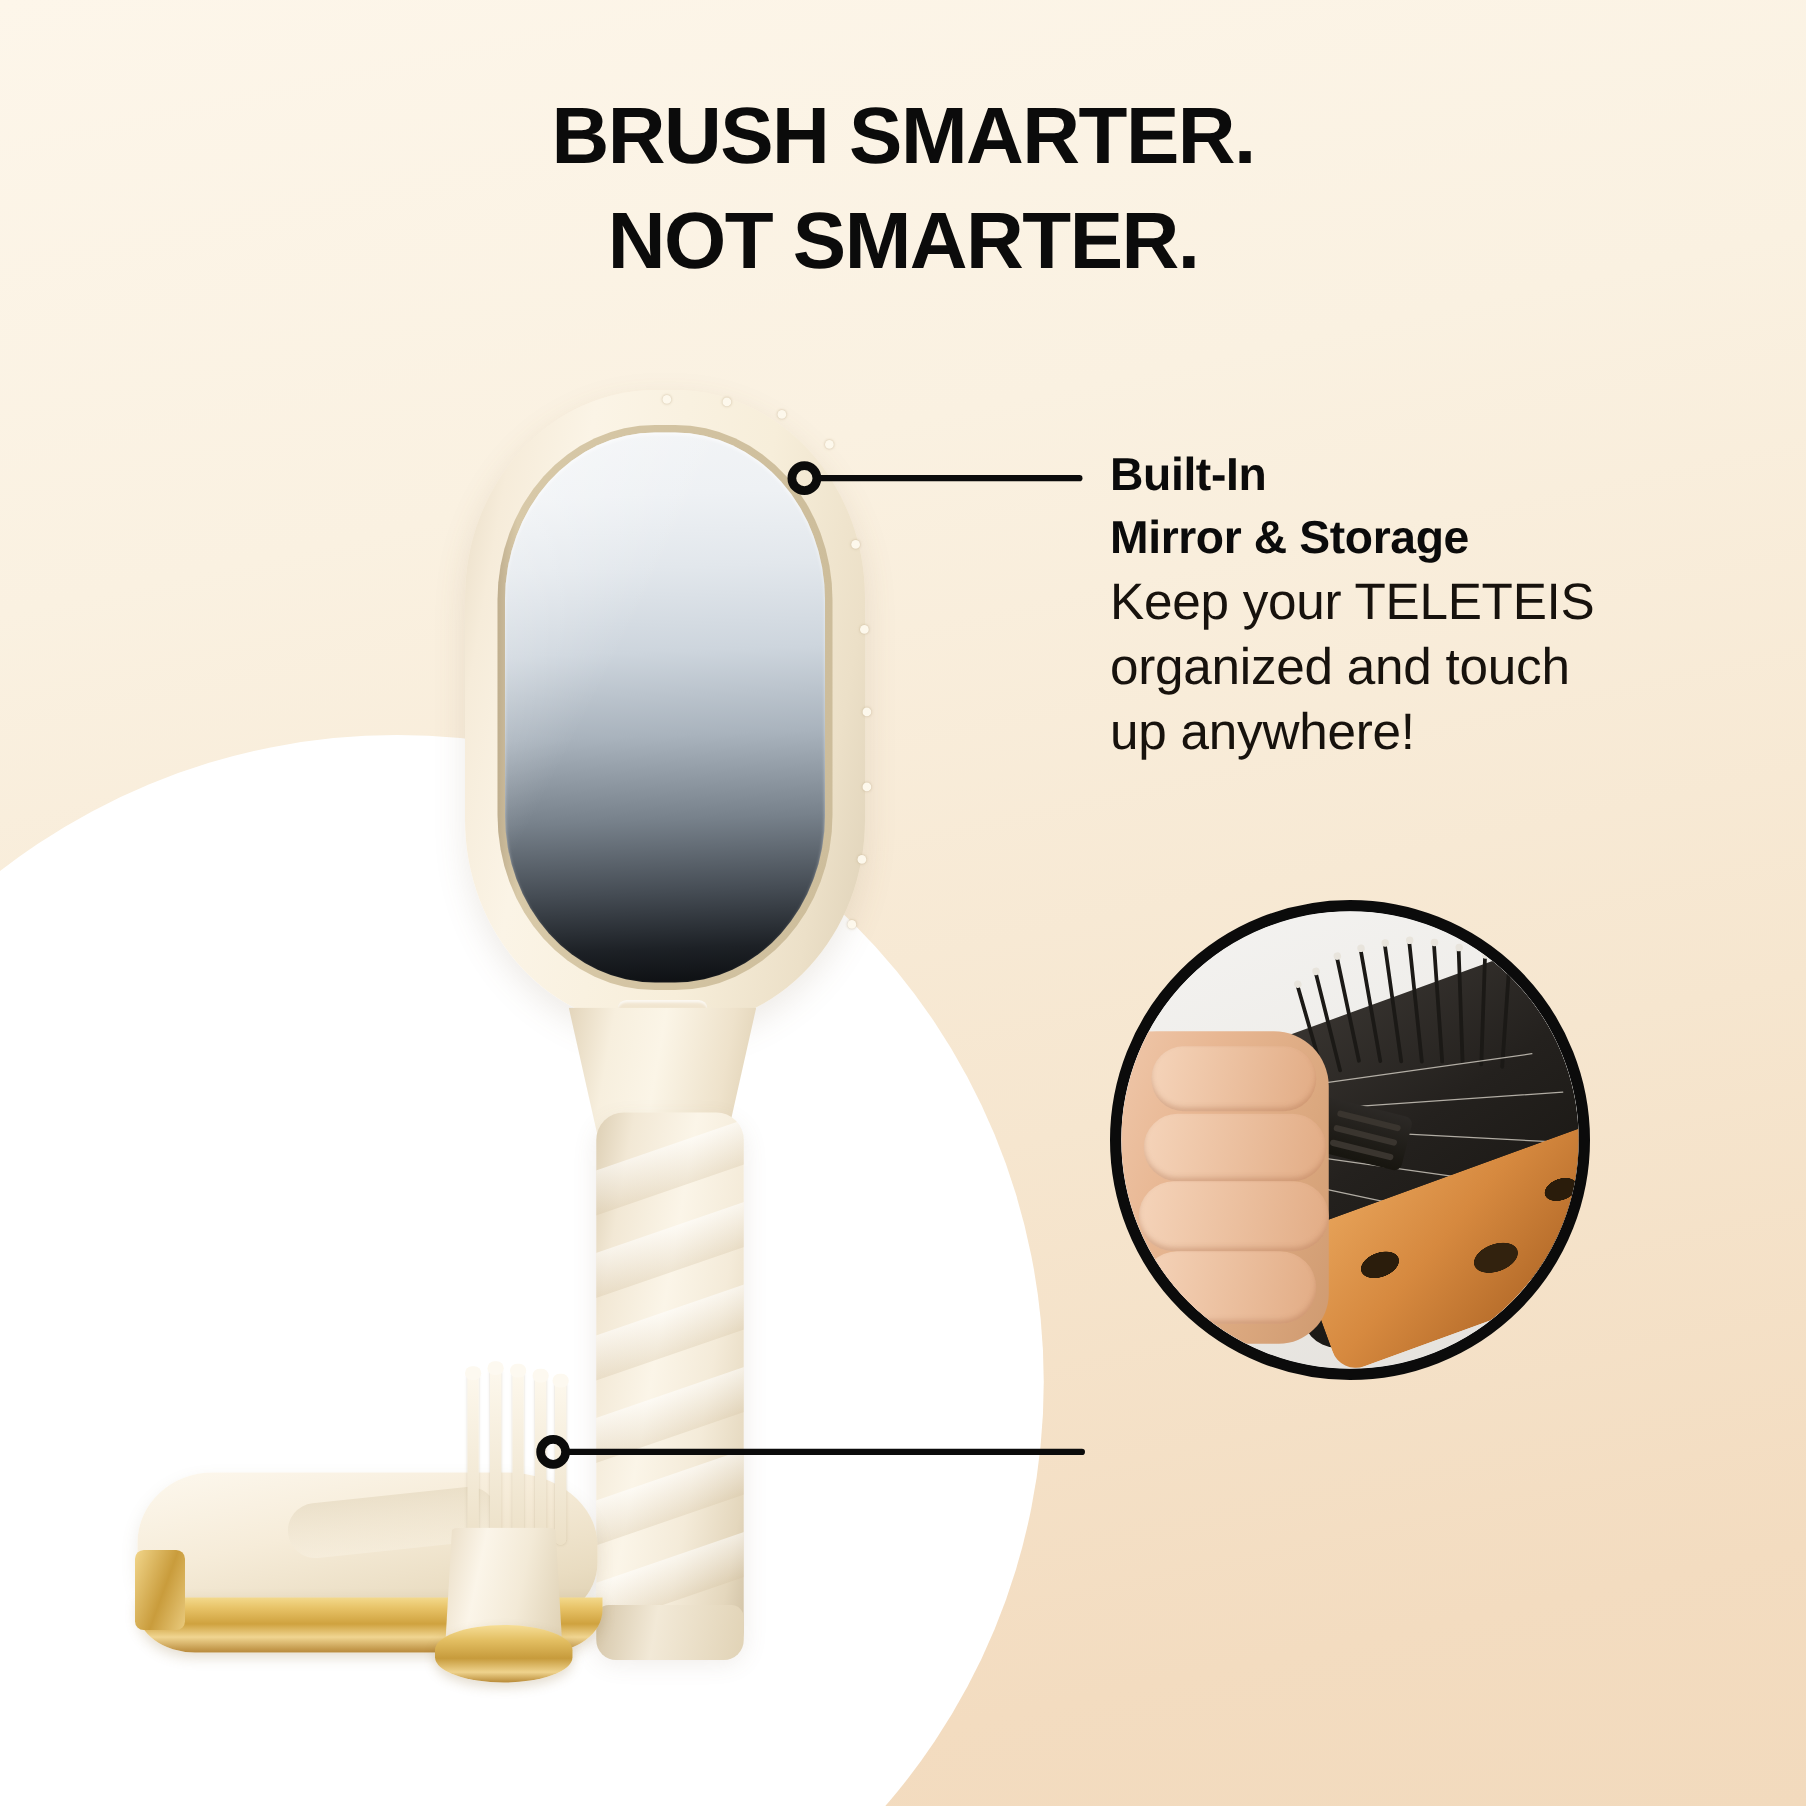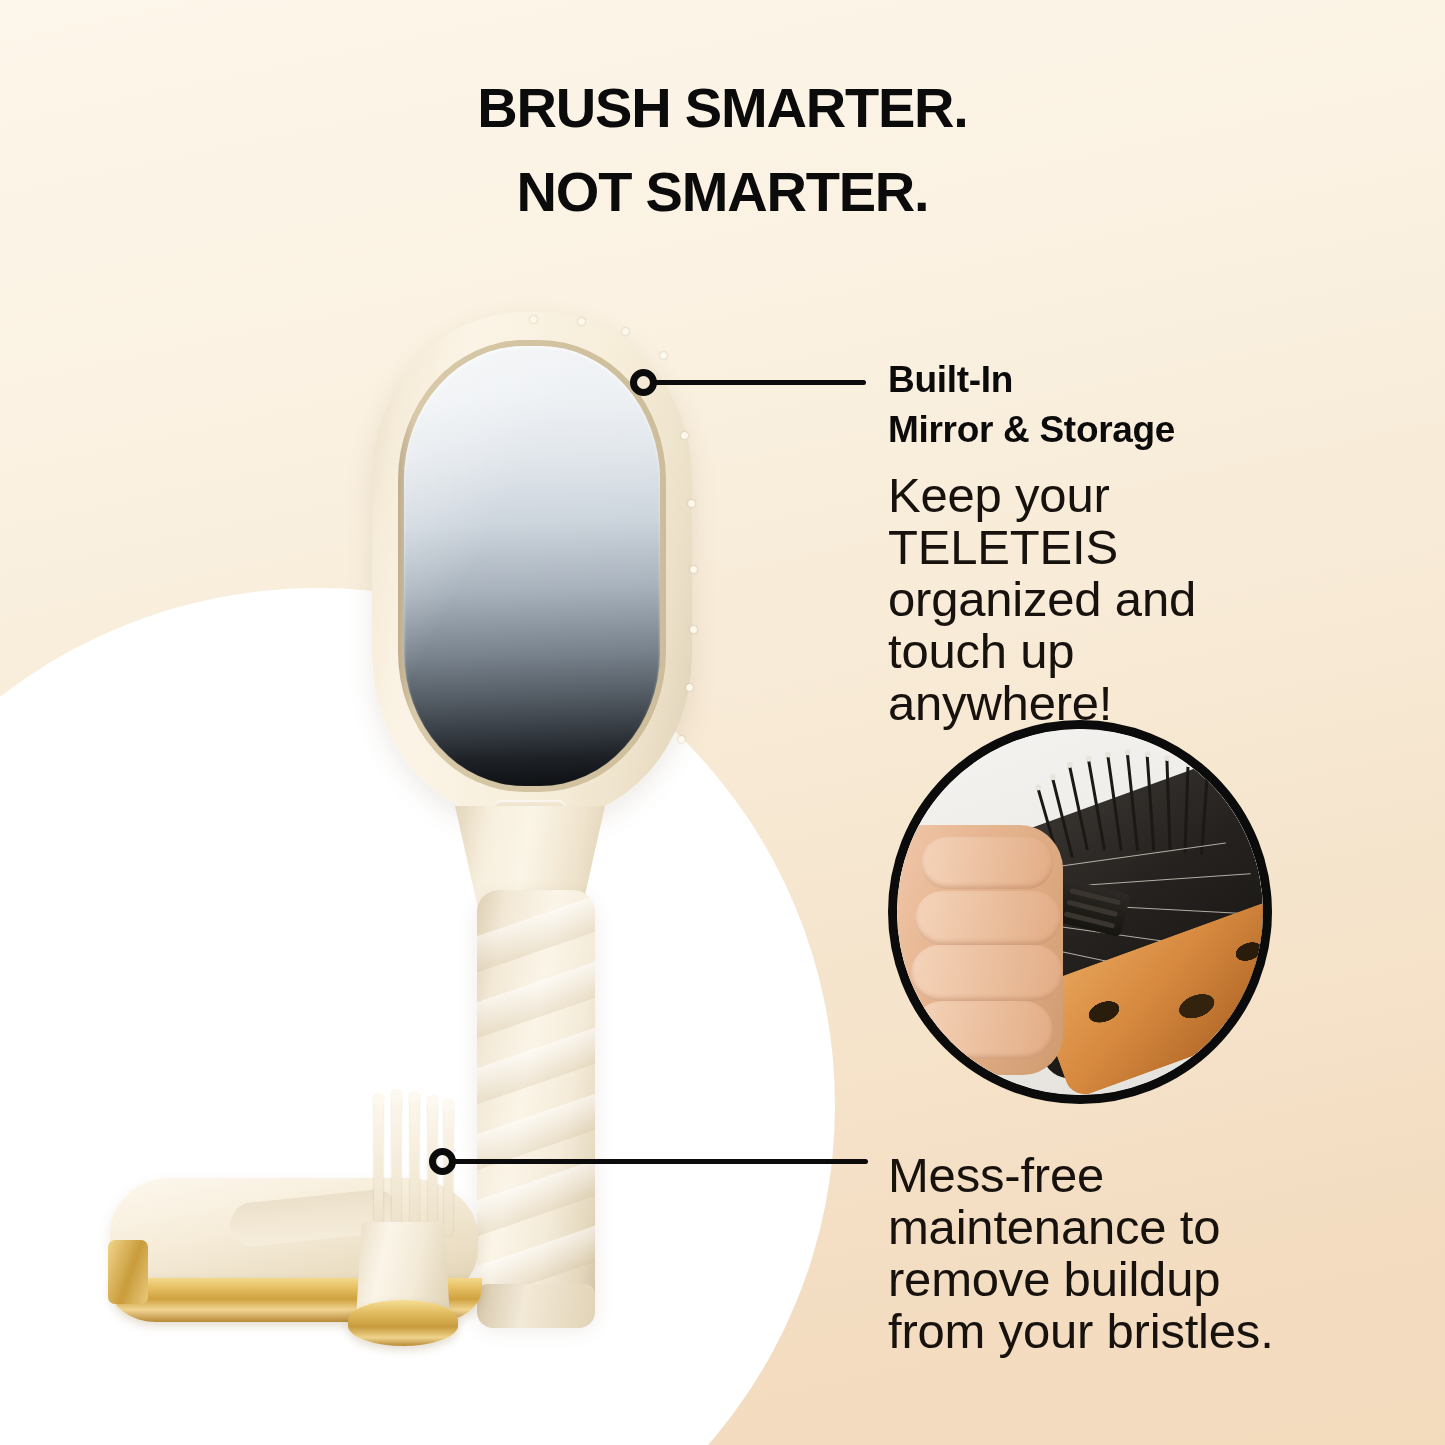--- a/index.html
+++ b/index.html
@@ -27,21 +27,21 @@
     background:#ffffff;
   }
 
   
   .headline{
     position:absolute;
     left:0; top:66px; width:1445px;
     text-align:center;
     color:#0b0b0b;
     font-weight:700;
-    font-size:56px;
+    font-size:64px;
     line-height:84px;
     letter-spacing:-1.2px;
   }
   .headline .l2{ display:block; }
 
   
   .product{ position:absolute; left:0; top:0; width:1445px; height:1445px; }
 
   
   .paddle{
@@ -229,24 +229,23 @@
   .callout .title{
     color:#0b0b0b;
     font-weight:700;
     font-size:37px;
     line-height:50px;
     letter-spacing:-.3px;
   }
   .callout .body{
     color:#17120d;
     font-weight:400;
-    font-size:49px;
+    font-size:41px;
     line-height:52px;
     letter-spacing:-.2px;
-    margin-top:14px;
   }
 
   
   .inset{
     position:absolute;
     left:888px; top:720px;
     width:384px; height:384px;
     border-radius:50%;
     border:9px solid #0b0b0b;
     overflow:hidden;
@@ -431,16 +430,15 @@
       <div class="finger" style="left:18px;top:162px;width:146px;height:54px;"></div>
       <div class="finger" style="left:14px;top:216px;width:152px;height:56px;"></div>
       <div class="finger" style="left:16px;top:272px;width:140px;height:58px;"></div>
     </div>
   </div>
 
   <div class="ring" style="left:429px;top:1148px;"></div>
   <div class="leader" style="left:453px;top:1159px;width:415px;"></div>
 
   <div class="callout" style="left:888px;top:1135px;">
-    <div class="body">Mess-free maintenance to remove buildup from your bristles.</div>
   </div>
 
 </div>
 
 </body></html>

